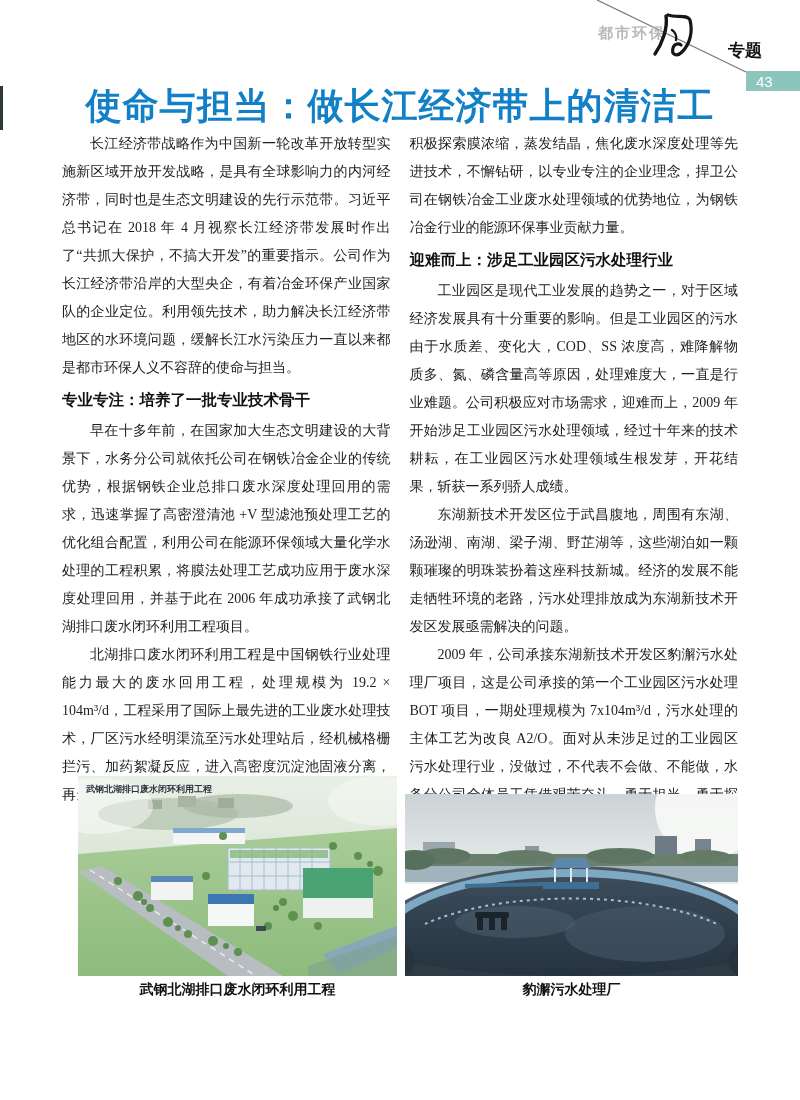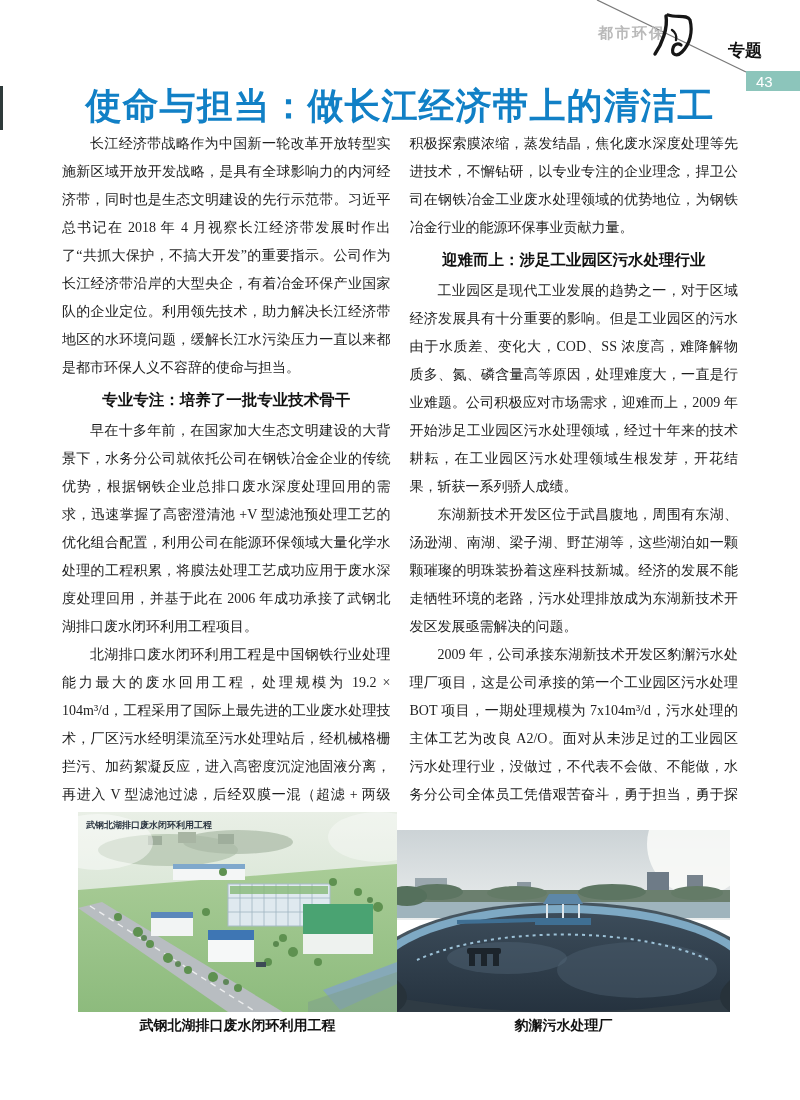--- a/index.html
+++ b/index.html
@@ -43,27 +43,27 @@
     position:absolute; left:62px; top:130px; width:676px; height:682px;
     display:flex; gap:19px; overflow:hidden;
   }
   .col { flex:1; min-width:0; }
   p.body-p {
     margin:0; font-size:14px; line-height:28px; text-align:justify;
     color:var(--body-text,#1d1d1d);
   }
   p.indent { text-indent:2em; }
   .col-heading {
-    margin:8px 0 6px 0; text-align:center;
+    margin:8px 0 6px 0; text-align:left;
     font-family:"Liberation Sans","DejaVu Sans",sans-serif;
     font-size:15.5px; font-weight:bold; color:#111111;
   }
   .figures {
-    position:absolute; left:78px; top:812px; width:660px;
-    display:flex; 
+    position:absolute; left:78px; top:776px; width:660px;
+    display:flex; gap:8px;
   }
   figure { margin:0; }
   .fig-a { width:319px; }
   .fig-b { width:333px; padding-top:18px; }
   .fig-a svg { width:319px; height:200px; display:block; }
   .fig-b svg { width:333px; height:182px; display:block; }
   figcaption {
     margin-top:5px; text-align:center;
     font-family:"Liberation Sans","DejaVu Sans",sans-serif;
     font-size:14px; font-weight:bold; color:#111111;

